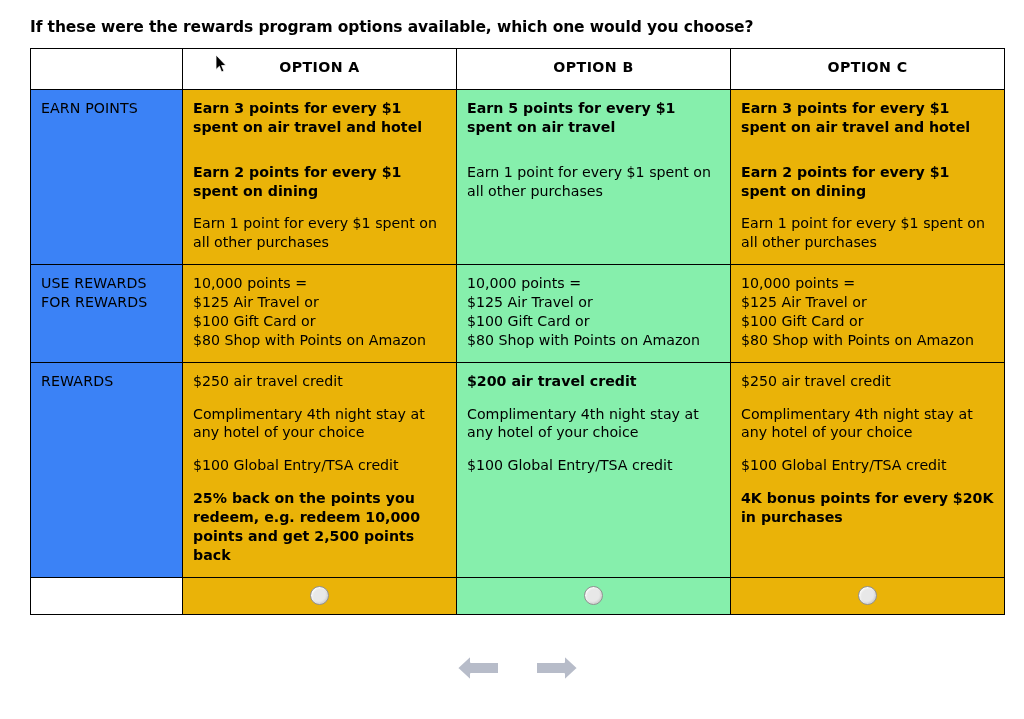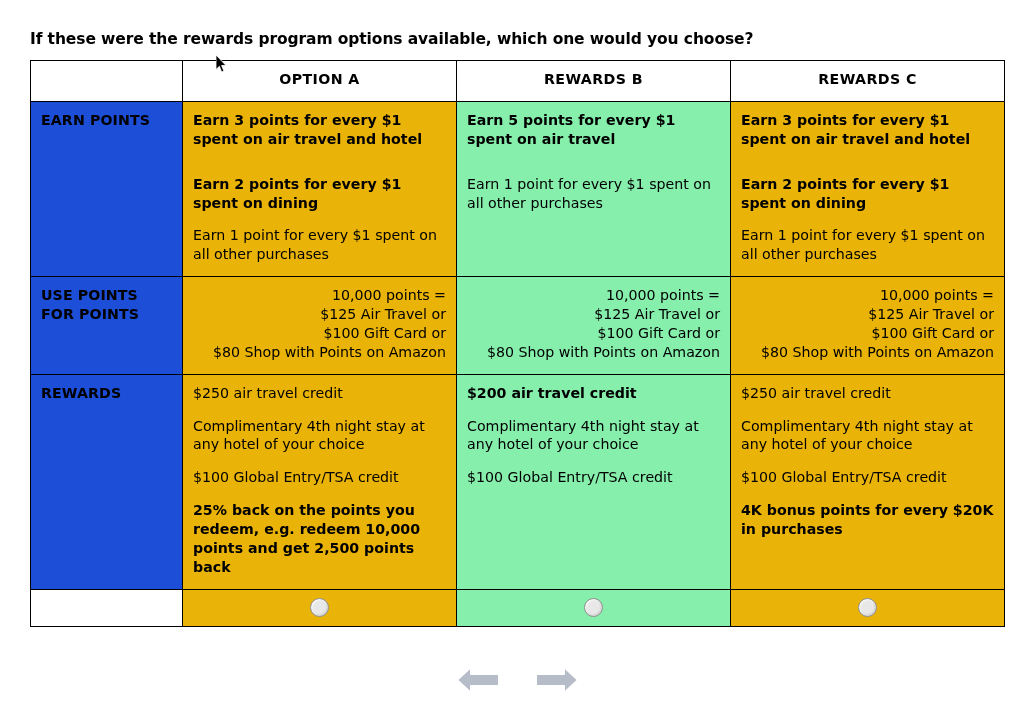--- a/index.html
+++ b/index.html
@@ -12,21 +12,21 @@
   }
   body {
     font-family: "DejaVu Sans", "Liberation Sans", sans-serif;
     color: #000000;
   }
   .page {
     position: relative;
     width: 1024px;
     height: 584px;
     box-sizing: border-box;
-    padding: 30px 20px 0 30px;
+    padding: 18px 20px 0 30px;
   }
   .question {
     font-size: 15.5px;
     font-weight: bold;
     letter-spacing: -0.1px;
     margin: 0 0 12px 0;
     color: #000;
   }
   table.survey {
     border-collapse: collapse;
@@ -49,29 +49,29 @@
     font-weight: bold;
     font-size: 14.5px;
     letter-spacing: 0.4px;
     padding: 8px 4px 9px 4px;
     background: #ffffff;
     height: 16px;
   }
   thead th.blank { background: #ffffff; }
 
   td.rowlabel {
-    font-weight: bold;
-    background: #1d4ed8;
+    font-weight: normal;
+    background: #3b82f6;
     font-size: 14.2px;
     letter-spacing: 0.1px;
   }
   td.optA, td.optC { background: #eab308; }
   td.optB { background: #86efac; }
 
-  .line { margin: 0 0 0 0; text-align: right; }
+  .line { margin: 0 0 0 0; }
   .b { font-weight: bold; }
   .gap-lg { height: 26px; }
 
   .blk + .blk { margin-top: 14px; }
 
   tr.radio-row td {
     padding: 8px 0 9px 0;
     text-align: center;
     height: 18px;
   }
@@ -117,22 +117,22 @@
     <colgroup>
       <col class="label-col">
       <col class="opt-col">
       <col class="opt-col">
       <col class="opt-col">
     </colgroup>
     <thead>
       <tr>
         <th class="blank"></th>
         <th>OPTION A</th>
-        <th>REWARDS B</th>
-        <th>REWARDS C</th>
+        <th>OPTION B</th>
+        <th>OPTION C</th>
       </tr>
     </thead>
     <tbody>
 
       <tr>
         <td class="rowlabel">EARN POINTS</td>
         <td class="optA">
           <div class="blk b">Earn 3 points for every $1 spent on air travel and hotel</div>
           <div class="gap-lg"></div>
           <div class="blk b">Earn 2 points for every $1 spent on dining</div>
@@ -146,21 +146,21 @@
         <td class="optC">
           <div class="blk b">Earn 3 points for every $1 spent on air travel and hotel</div>
           <div class="gap-lg"></div>
           <div class="blk b">Earn 2 points for every $1 spent on dining</div>
           <div class="blk">Earn 1 point for every $1 spent on all other purchases</div>
         </td>
       </tr>
 
       <tr>
         <td class="rowlabel">
-          <span>USE POINTS FOR POINTS</span>
+          <span>USE REWARDS FOR REWARDS</span>
         </td>
         <td class="optA">
           <div class="line">10,000 points =</div>
           <div class="line">$125 Air Travel or</div>
           <div class="line">$100 Gift Card or</div>
           <div class="line">$80 Shop with Points on Amazon</div>
         </td>
         <td class="optB">
           <div class="line">10,000 points =</div>
           <div class="line">$125 Air Travel or</div>

